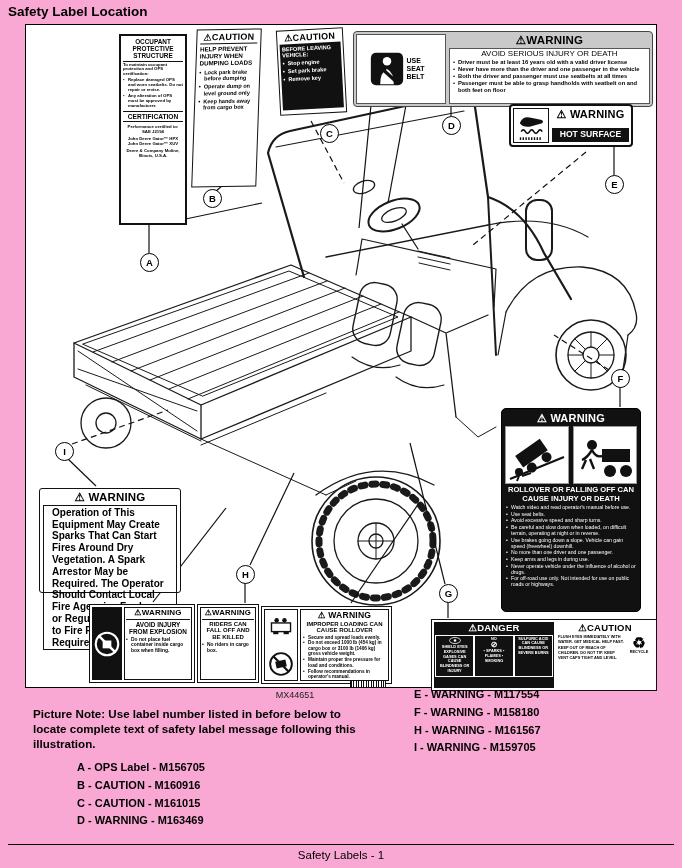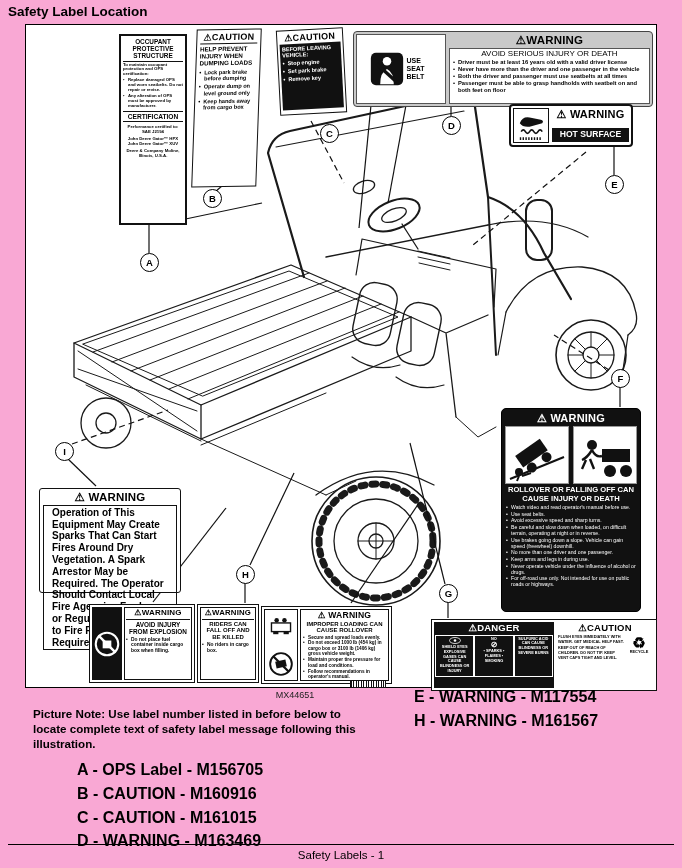--- a/index.html
+++ b/index.html
@@ -85,21 +85,21 @@
   #lblG .caution{flex:1;padding:1px 2px;}
   #lblG .caution .h{font-size:9.5px;}
   #lblG .crow{display:flex;gap:2px;margin-top:1px;}
   #lblG .ctext{flex:1;font-size:3.9px;font-weight:bold;line-height:1.25;text-align:left;}
   #lblG .recycle{width:26px;text-align:center;font-size:3.9px;font-weight:bold;}
   #lblG .recycle .glyph{font-size:15px;line-height:1;}
   #lblG .noglyph{font-size:8px;line-height:1;}
   
   #mx{left:240px;top:690px;width:110px;text-align:center;font-size:9px;color:#222;}
   #note{left:33px;top:706px;width:335px;font-size:11.6px;font-weight:bold;line-height:1.3;}
-  .legend-item{font-size:16px;font-weight:bold;margin-bottom:5.8px;white-space:nowrap;padding-left:44px;}
+  .legend-item{font-size:11px;font-weight:bold;margin-bottom:5.8px;white-space:nowrap;padding-left:44px;}
   #legendL{left:33px;top:761px;}
   #legendR{left:370px;top:688px;}
   #footer-line{left:8px;top:844px;width:666px;border-top:1.4px solid #000;}
   #footer-text{left:0;top:849px;width:682px;text-align:center;font-size:11.5px;}
 </style>
 </head>
 <body>
 
 <div id="page">
   <div class="abs" id="page-title">Safety Label Location</div>
@@ -405,18 +405,20 @@
 
   <div class="abs" id="legendL">
     <div class="legend-item">A - OPS Label - M156705</div>
     <div class="legend-item">B - CAUTION - M160916</div>
     <div class="legend-item">C - CAUTION - M161015</div>
     <div class="legend-item">D - WARNING - M163469</div>
   </div>
 
   <div class="abs" id="legendR">
     <div class="legend-item">E - WARNING - M117554</div>
+    <div class="legend-item">F - WARNING - M158180</div>
     <div class="legend-item">H - WARNING - M161567</div>
+    <div class="legend-item">I - WARNING - M159705</div>
   </div>
 
   <div class="abs" id="footer-line"></div>
   <div class="abs" id="footer-text">Safety Labels - 1</div>
 </div>
 
 </body></html>

